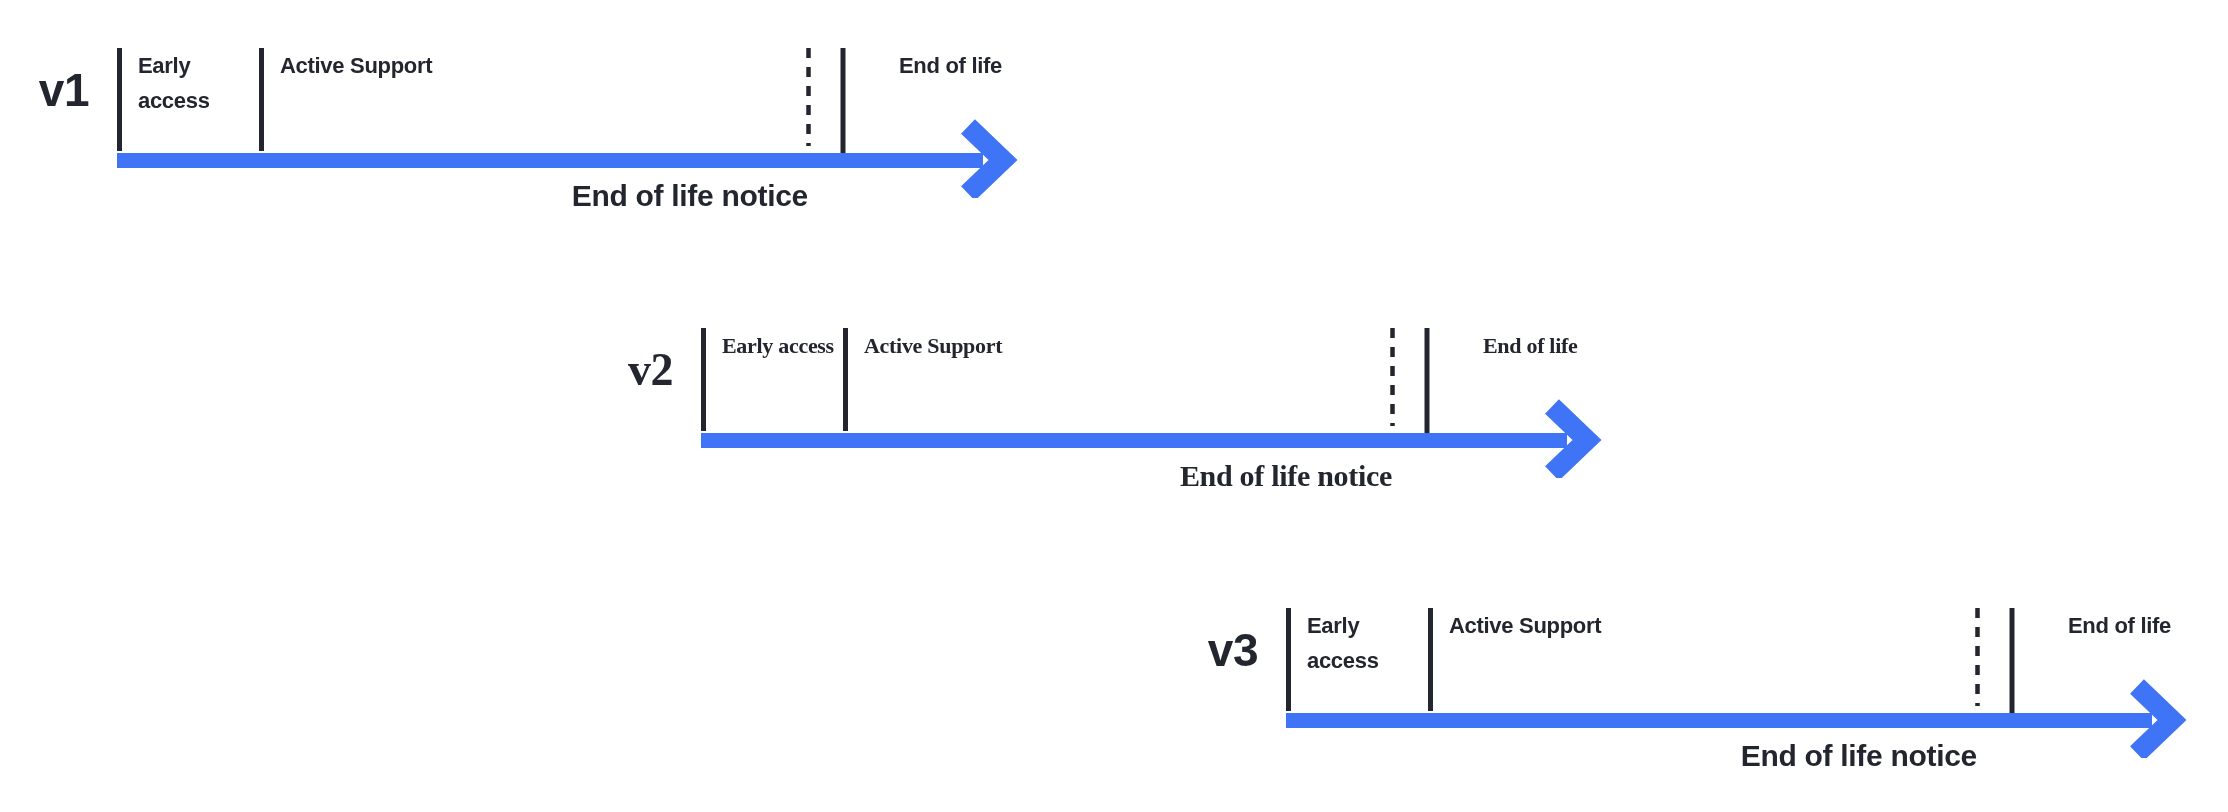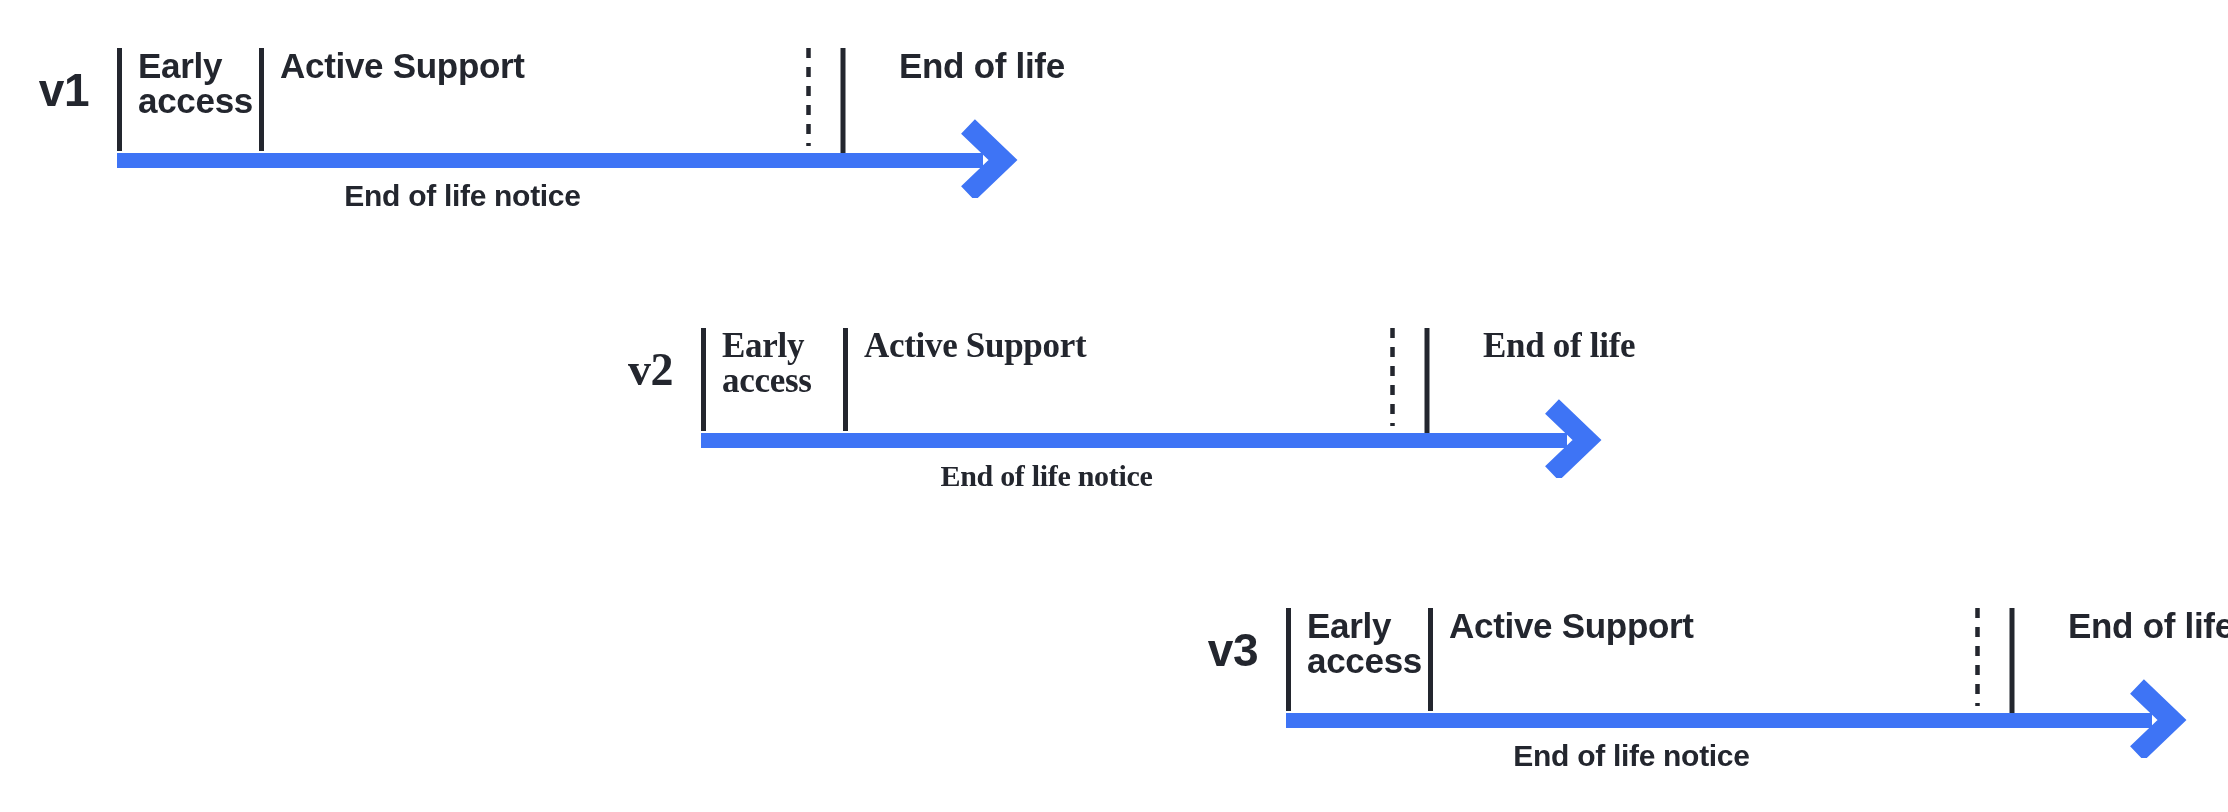--- a/index.html
+++ b/index.html
@@ -27,30 +27,30 @@
     letter-spacing:-0.5px;color:var(--ink);
   }
   .arrow-svg{position:absolute;left:0;top:0;display:block;}
   .tick{fill:var(--ink);}
   .dashed{stroke:var(--ink);stroke-width:4.5;}
   .bar{fill:var(--accent);}
   .chev{fill:none;stroke:var(--accent);stroke-width:20;stroke-linejoin:miter;stroke-miterlimit:4;}
 
   .phase-label{
     position:absolute;top:0;
-    font-size:35px;font-weight:700;line-height:35px;
+    font-size:22px;font-weight:700;line-height:35px;
     letter-spacing:-0.3px;color:var(--ink);
     white-space:nowrap;
   }
   .phase-early{left:21px;width:125px;white-space:normal;}
   .phase-active{left:163px;}
   .phase-eol{left:746px;margin-left:36px;}
   .notice-label{
     position:absolute;left:0;top:130px;width:691px;
-    text-align:center;
+    text-align:right;
     font-size:30px;font-weight:700;line-height:35px;
     letter-spacing:-0.3px;color:var(--ink);
     white-space:nowrap;
   }
 </style>
 </head>
 <body>
 
 <div class="canvas">
 

